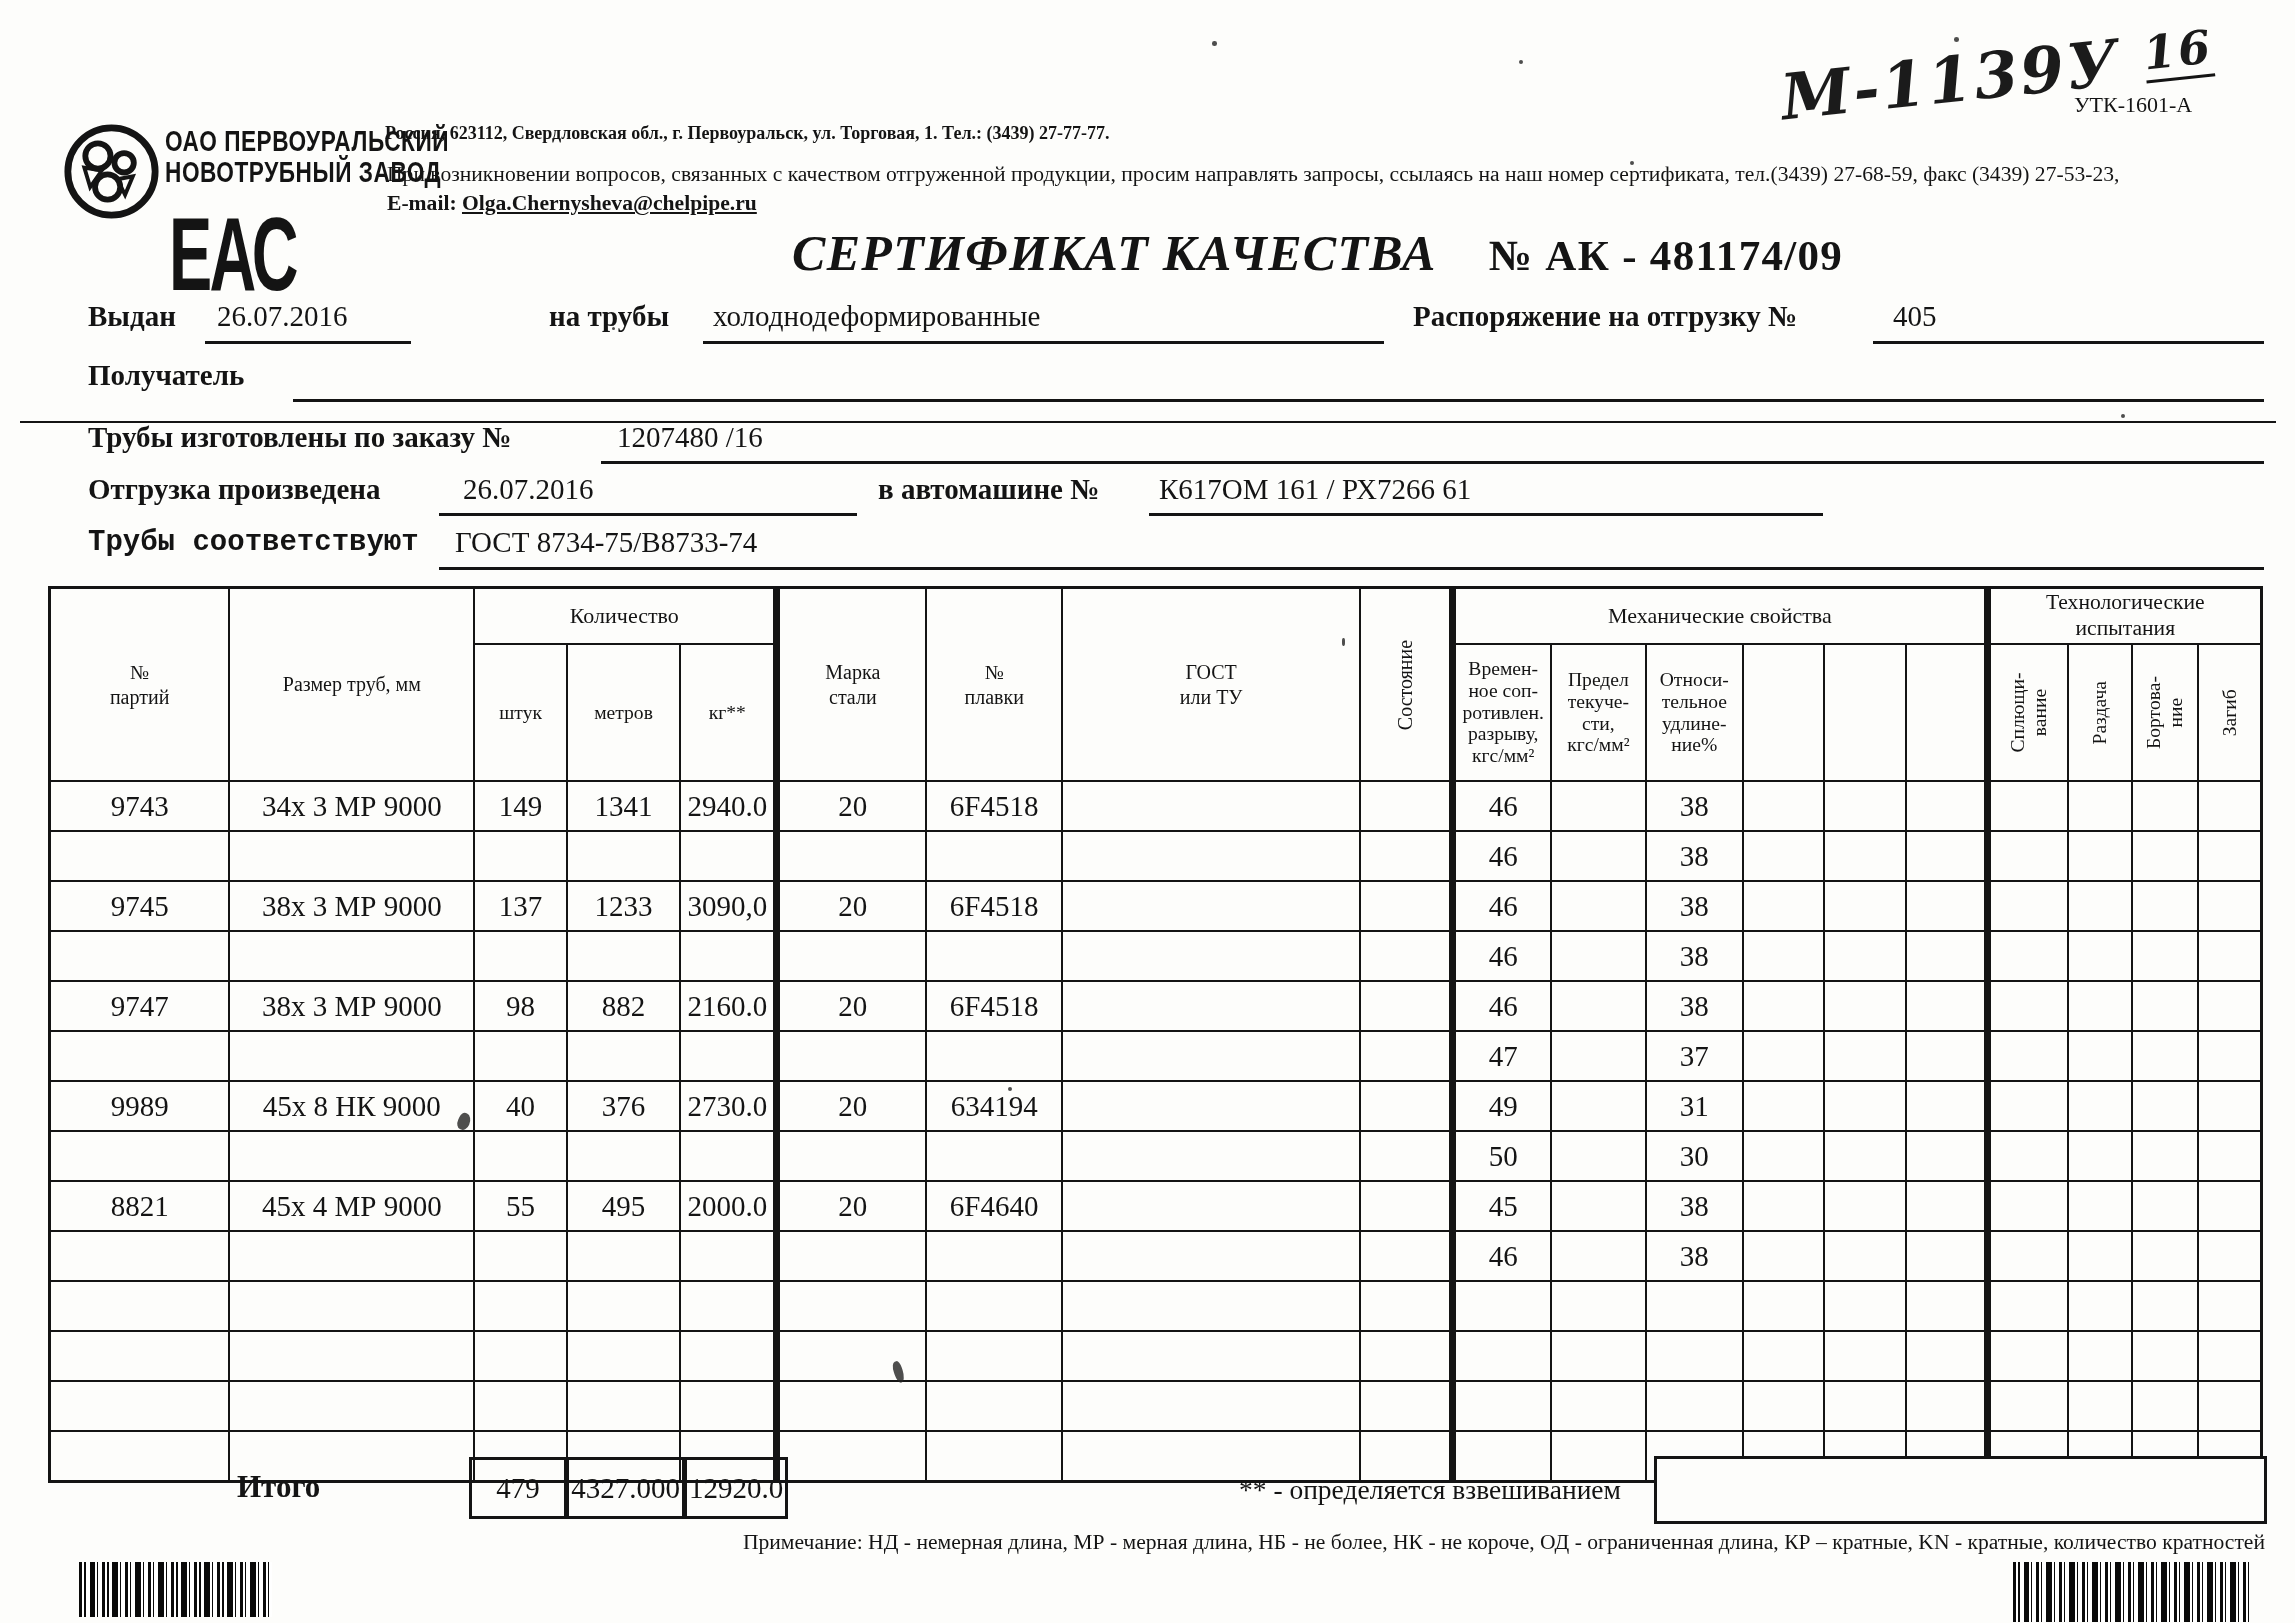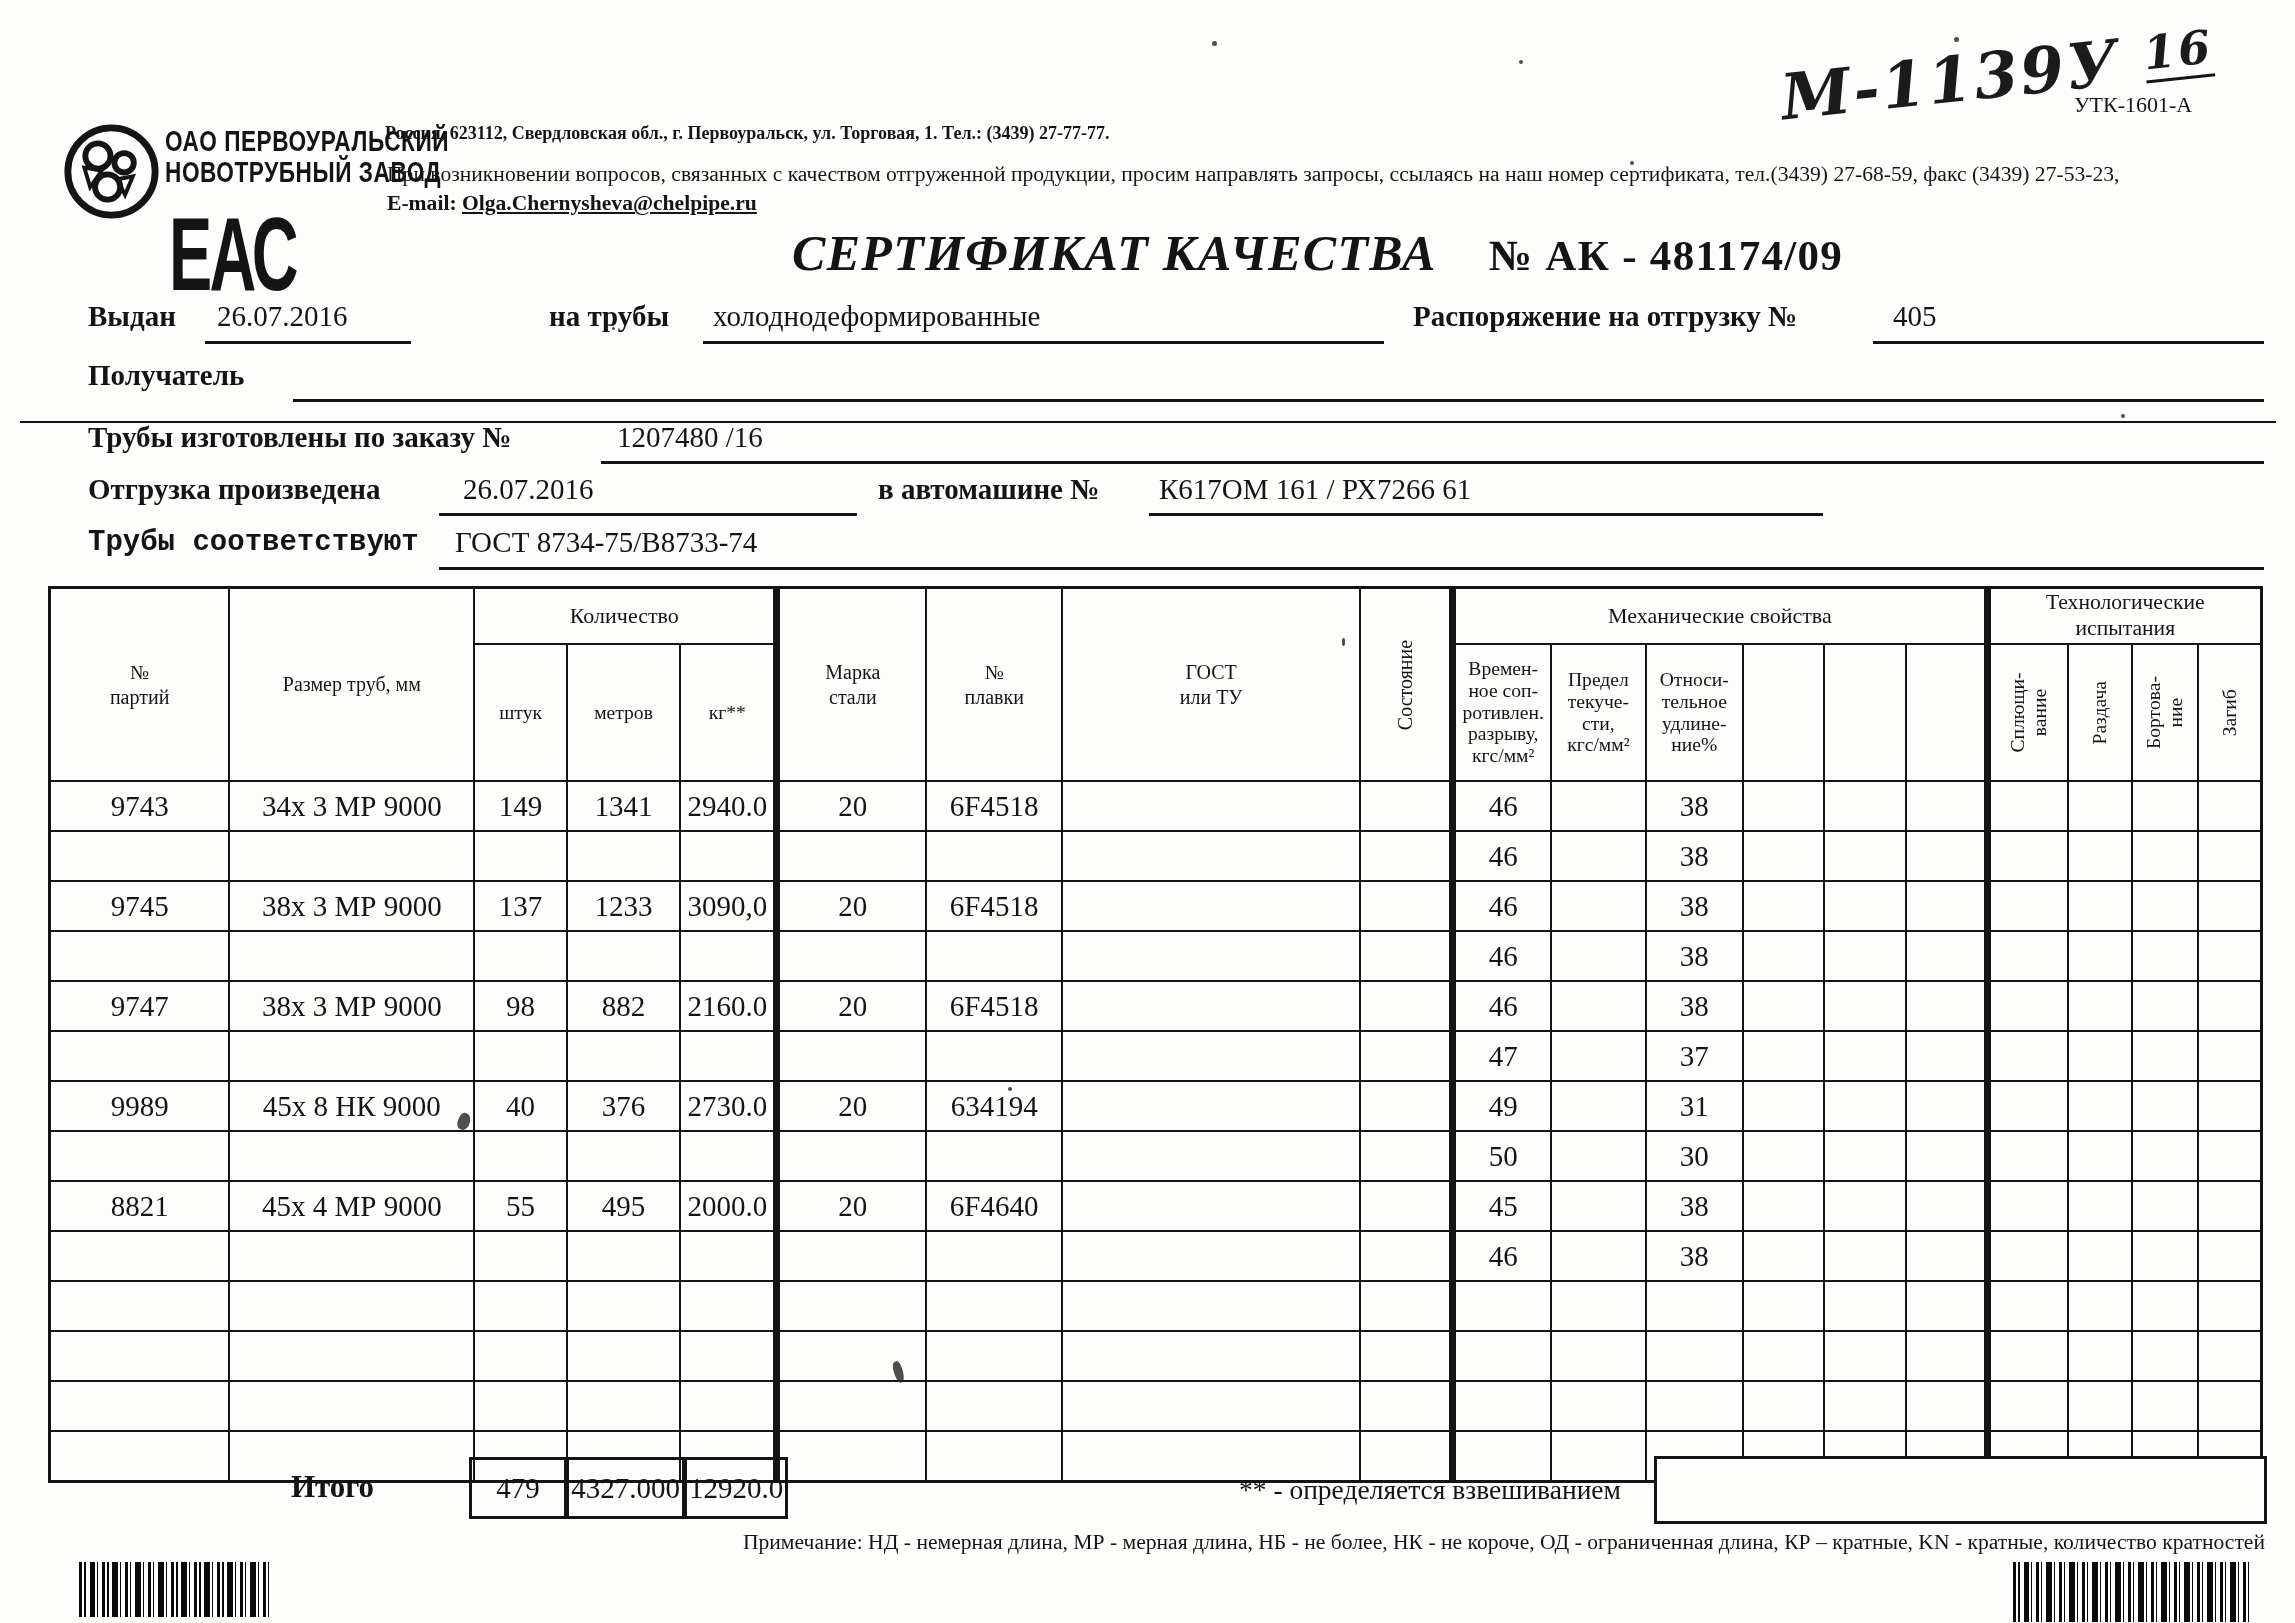--- a/index.html
+++ b/index.html
@@ -517,21 +517,21 @@
             <td class="cell"></td>
             <td class="cell tl"></td>
             <td class="cell"></td>
             <td class="cell"></td>
             <td class="cell"></td>
           </tr>
         </tbody>
     </table>
   </div>
 
-  <div class="abs tot-label" style="left:249px;top:1469px;width:167px;text-align:center;">Итого</div>
+  <div class="abs tot-label" style="left:237px;top:1469px;width:167px;text-align:left;">Итого</div>
   <div class="abs tot-box" style="left:469px;top:1457px;">
     <div class="tot-cell" style="width:92px;">479</div>
     <div class="tot-cell" style="width:113px;">4327.000</div>
     <div class="tot-cell" style="width:98px;">12920.0</div>
   </div>
   <div class="abs note" style="left:1225px;top:1474px;">** - определяется взвешиванием</div>
   <div class="abs emptybox" style="left:1654px;top:1456px;width:607px;height:62px;"></div>
 
   <div class="abs legend" style="left:694px;top:1530px;width:1571px;">Примечание: НД - немерная длина, МР - мерная длина, НБ - не более, НК - не короче, ОД - ограниченная длина, КР – кратные, KN - кратные, количество кратностей</div>
 

